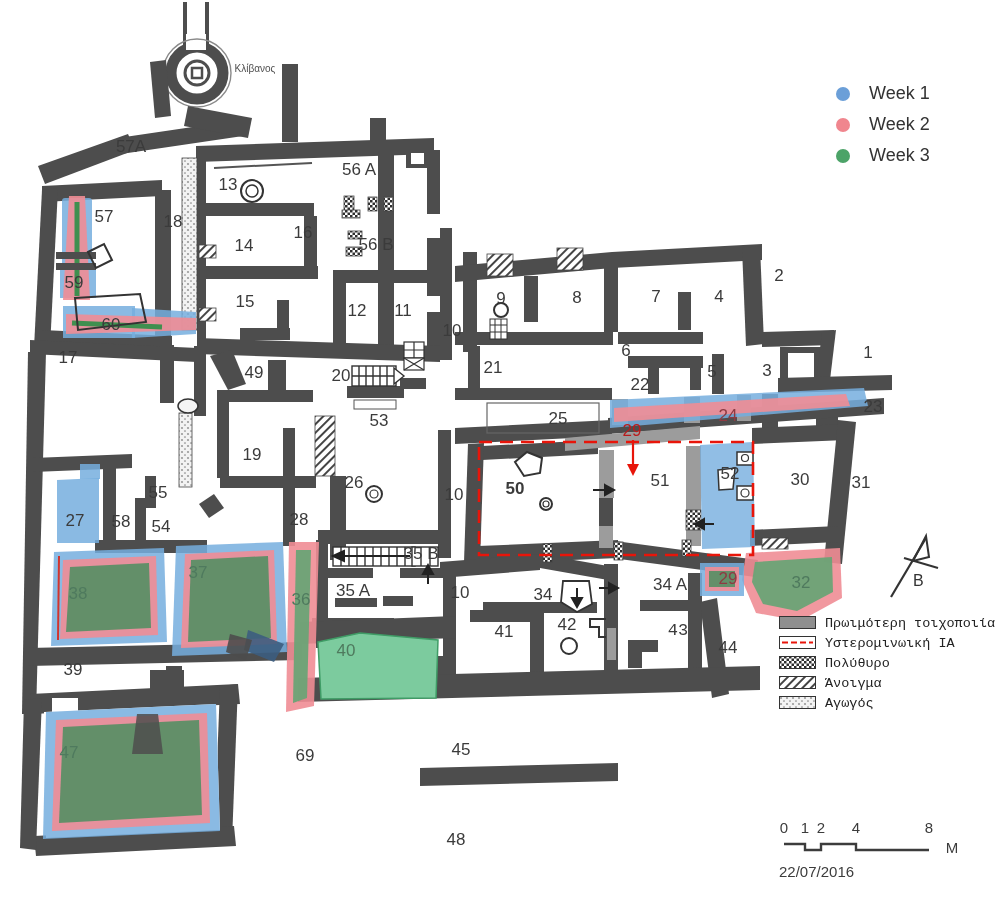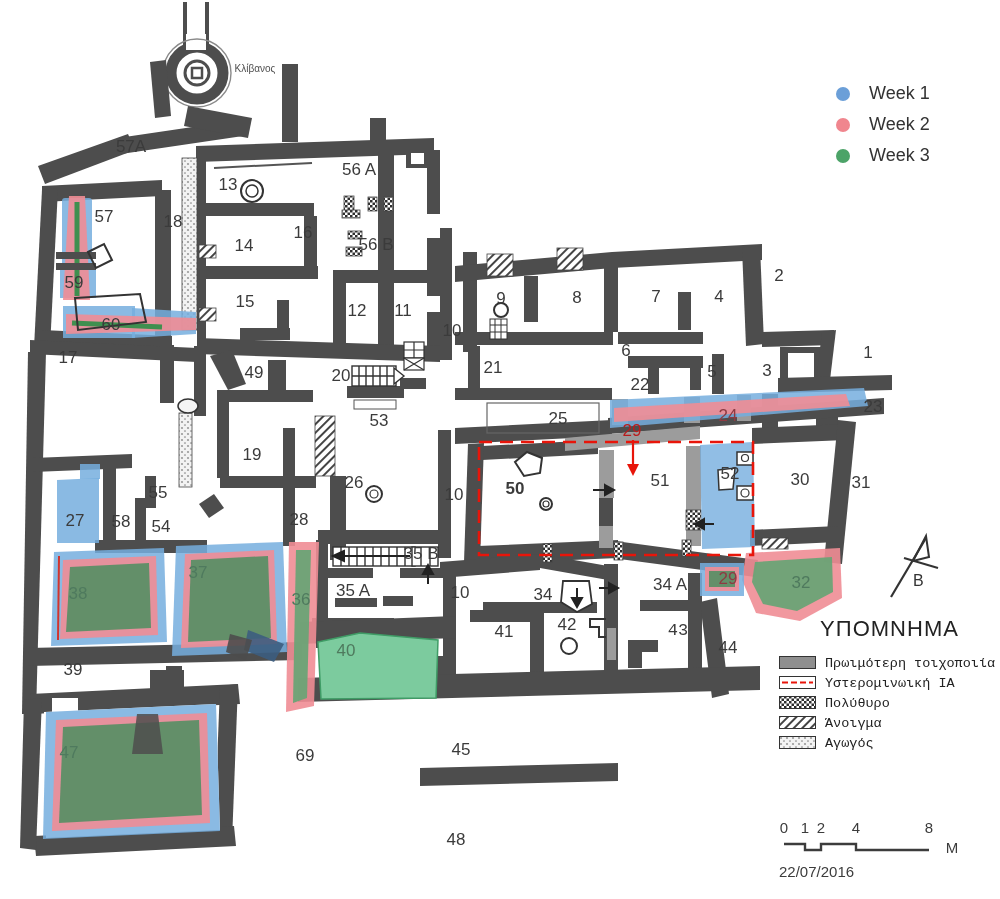--- a/index.html
+++ b/index.html
@@ -433,21 +433,20 @@
     <span class="week-dot" style="background: rgb(240, 134, 142);"></span>
     <span class="week-label">Week 2</span>
   </div>
   <div class="week-row">
     <span class="week-dot" style="background: rgb(76, 163, 104);"></span>
     <span class="week-label">Week 3</span>
   </div>
 </div>
 
 <div id="ypomnima">
-  <h2>ΥΠΟΜΝΗΜΑ</h2>
   <div class="leg-row">
     <svg class="leg-swatch" width="37" height="13">
           <rect x="0.5" y="0.5" width="36" height="12" fill="#8f8f8f" stroke="#333"></rect>
         </svg>
     <span class="leg-label">Πρωιμότερη τοιχοποιία</span>
   </div>
   <div class="leg-row">
     <svg class="leg-swatch" width="37" height="13">
           <rect x="0.5" y="0.5" width="36" height="12" fill="#fff" stroke="#333"></rect>
           <line x1="3" y1="6.5" x2="34" y2="6.5" stroke="#e8150a" stroke-width="2" stroke-dasharray="6 3"></line>

